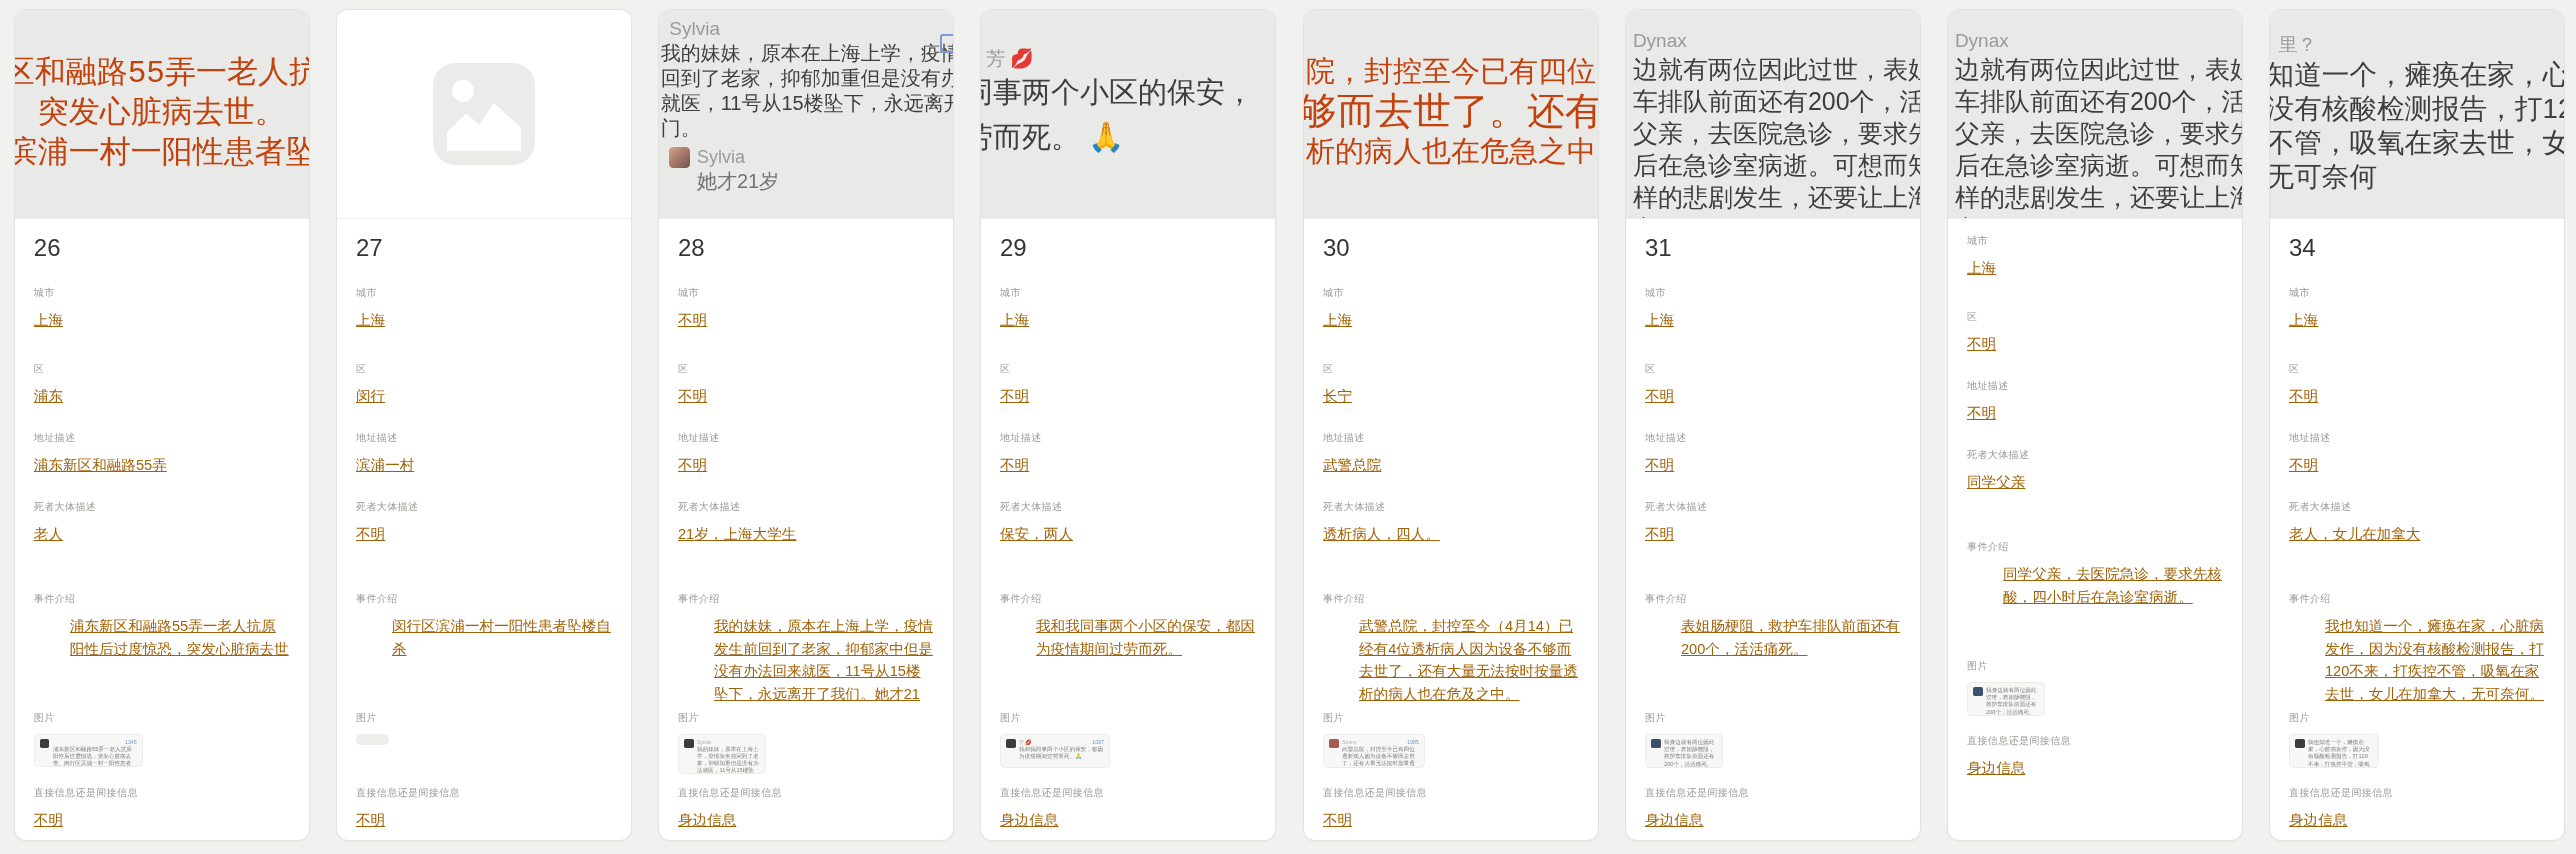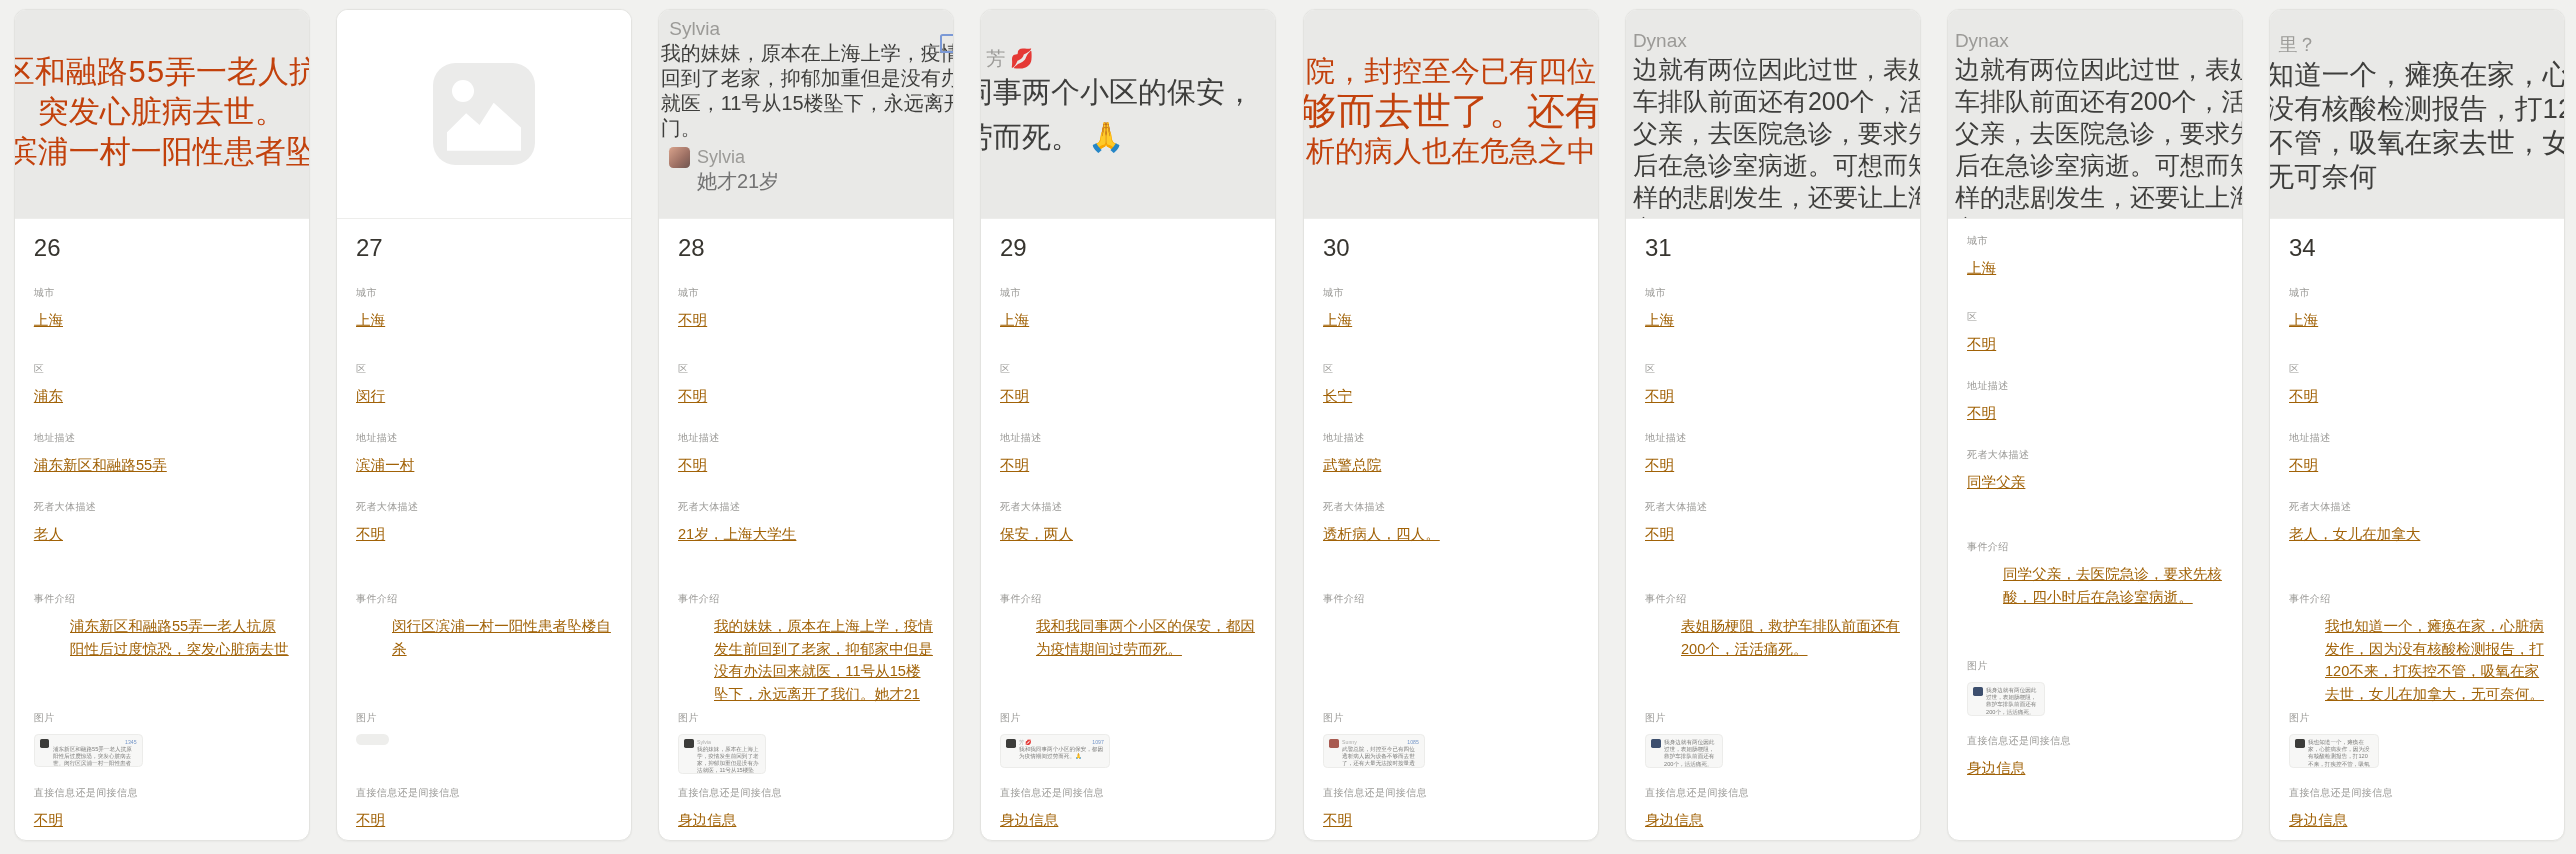--- a/index.html
+++ b/index.html
@@ -295,20 +295,21 @@
       <div class="fb fb-address">
           <div class="lbl">地址描述</div>
           <div class="val">武警总院</div>
         </div>
       <div class="fb fb-victim">
           <div class="lbl">死者大体描述</div>
           <div class="val">透析病人，四人。</div>
         </div>
       <div class="fb fb-event">
           <div class="lbl">事件介绍</div>
+          <div class="val">武警总院，封控至今（4月14）已经有4位透析病人因为设备不够而去世了，还有大量无法按时按量透析的病人也在危及之中。</div>
         </div>
       <div class="fb fb-image">
           <div class="lbl">图片</div>
         <div class="thumb t30">
           <div class="tava red"></div>
           <div class="tbody">
             <div class="thead">
                 <span>Sunny</span>
                 <span class="tcount">1085</span>
               </div>

